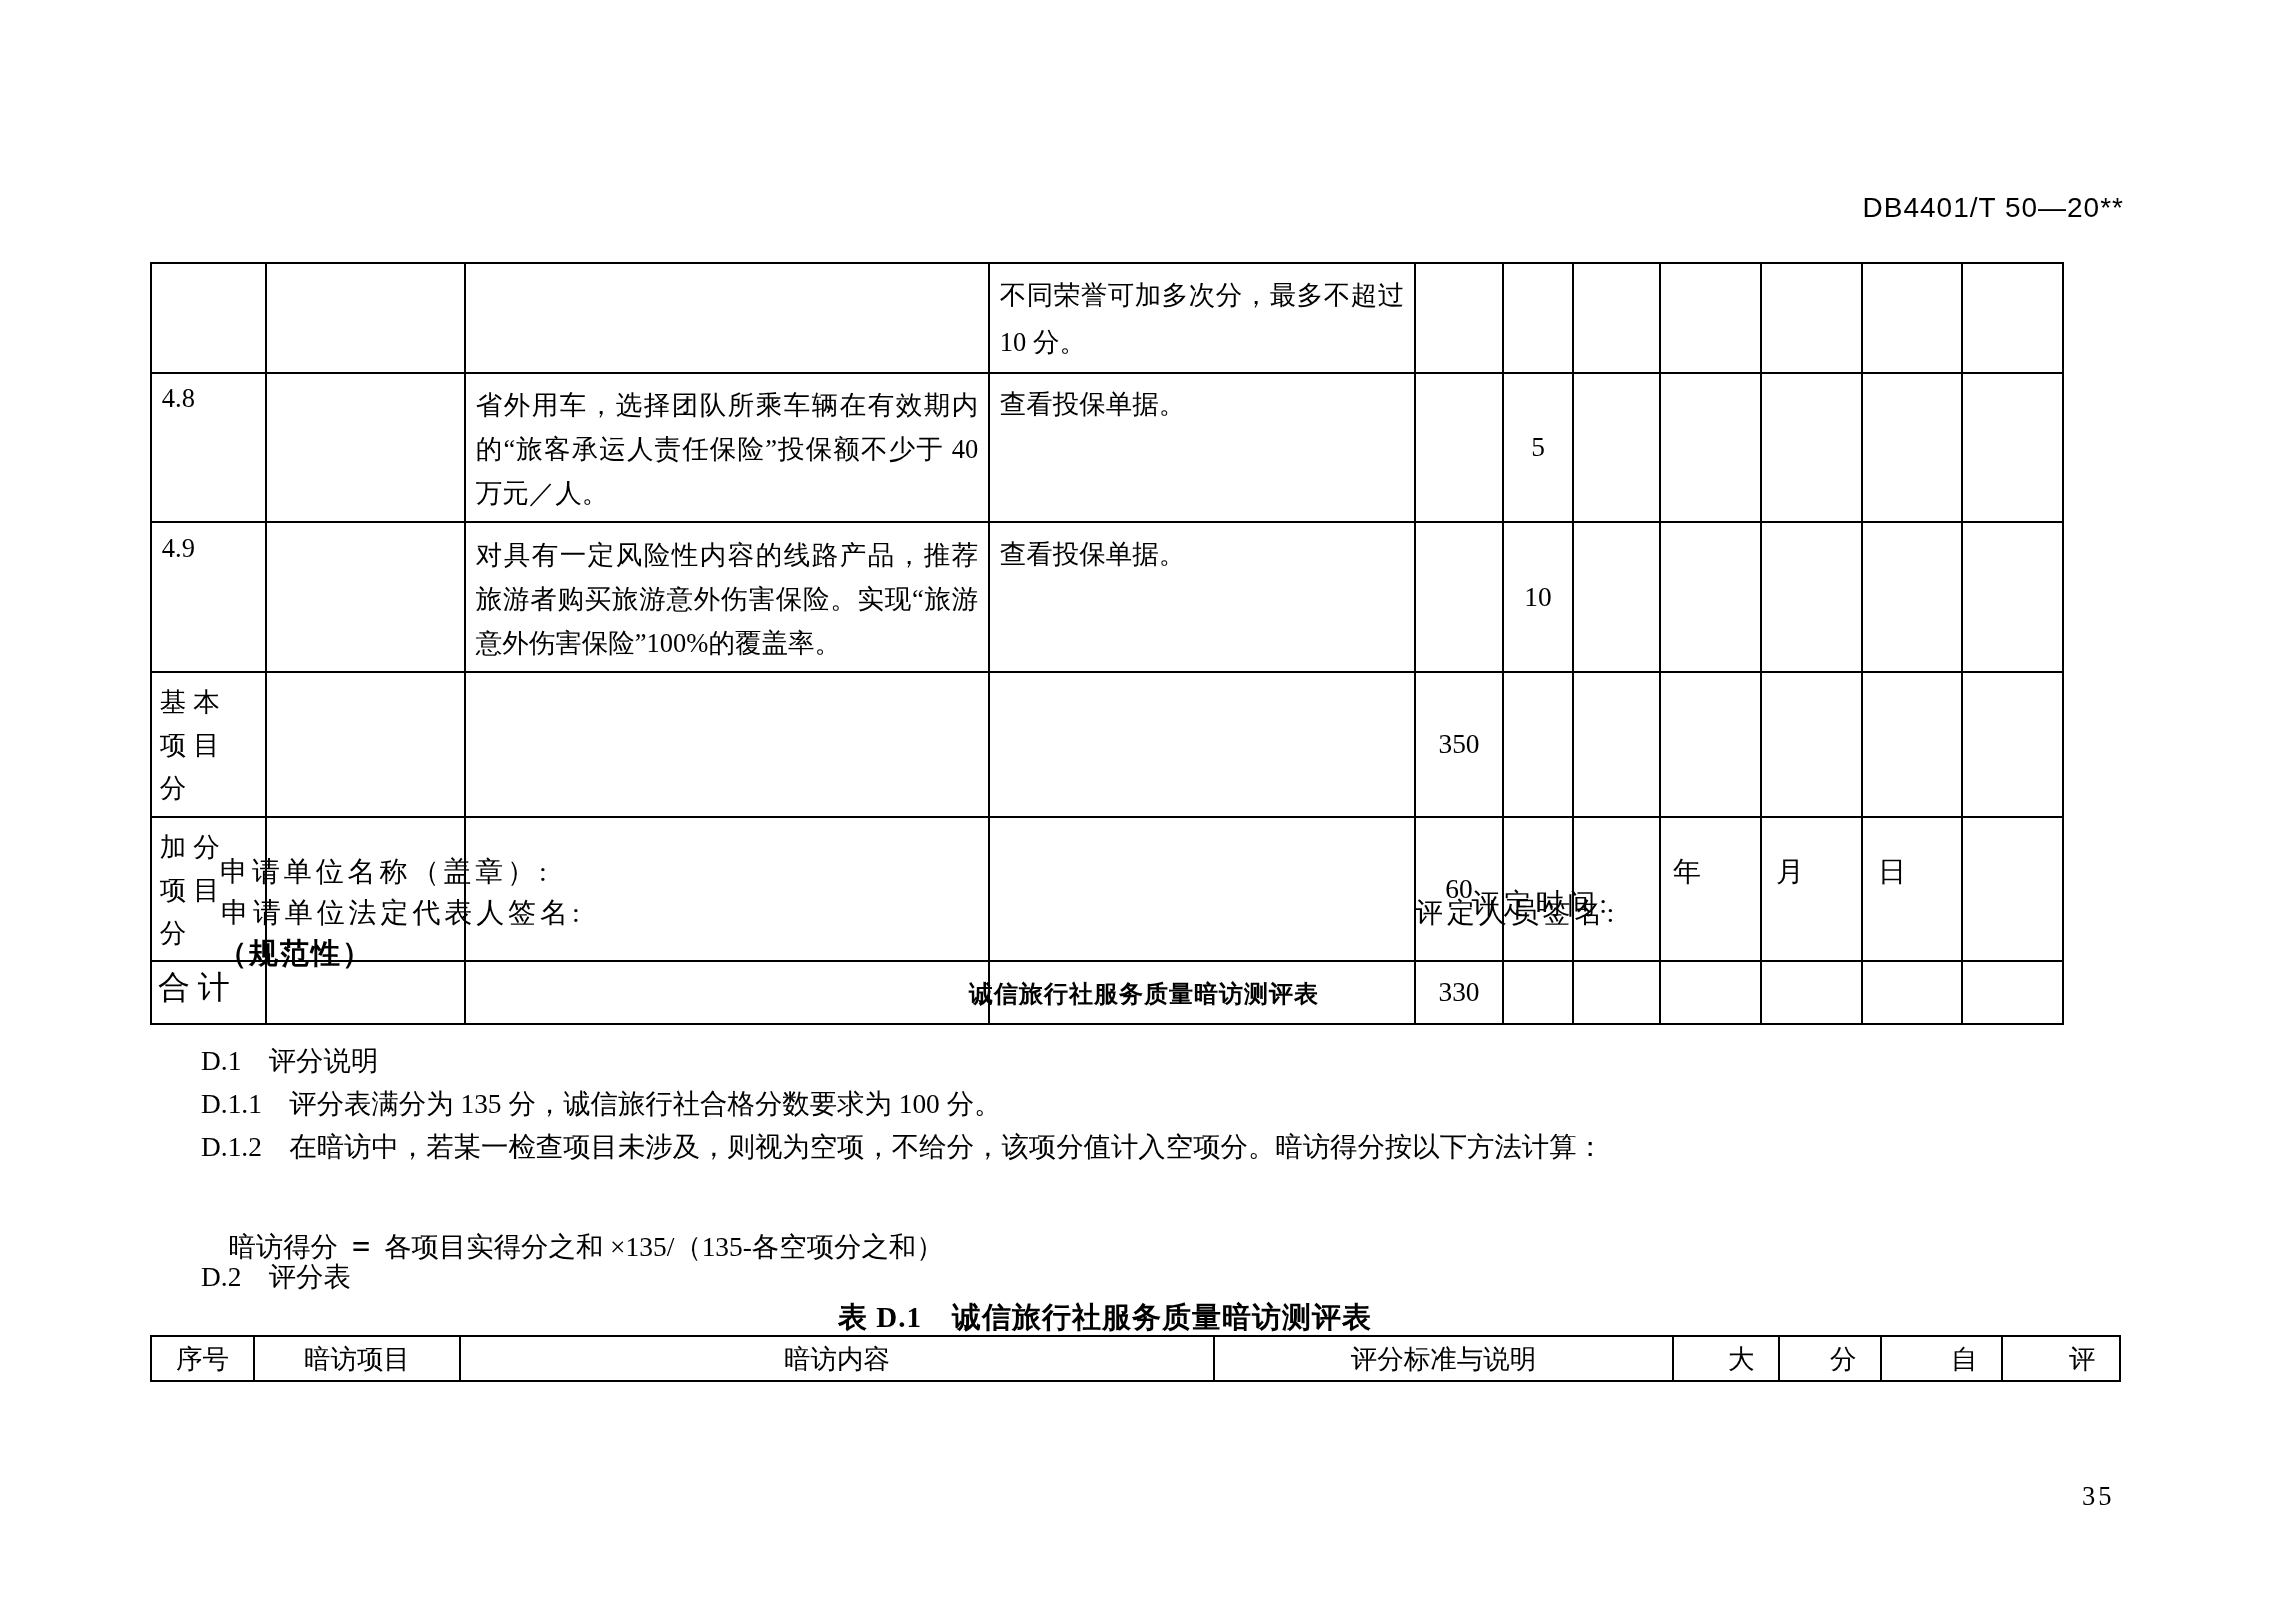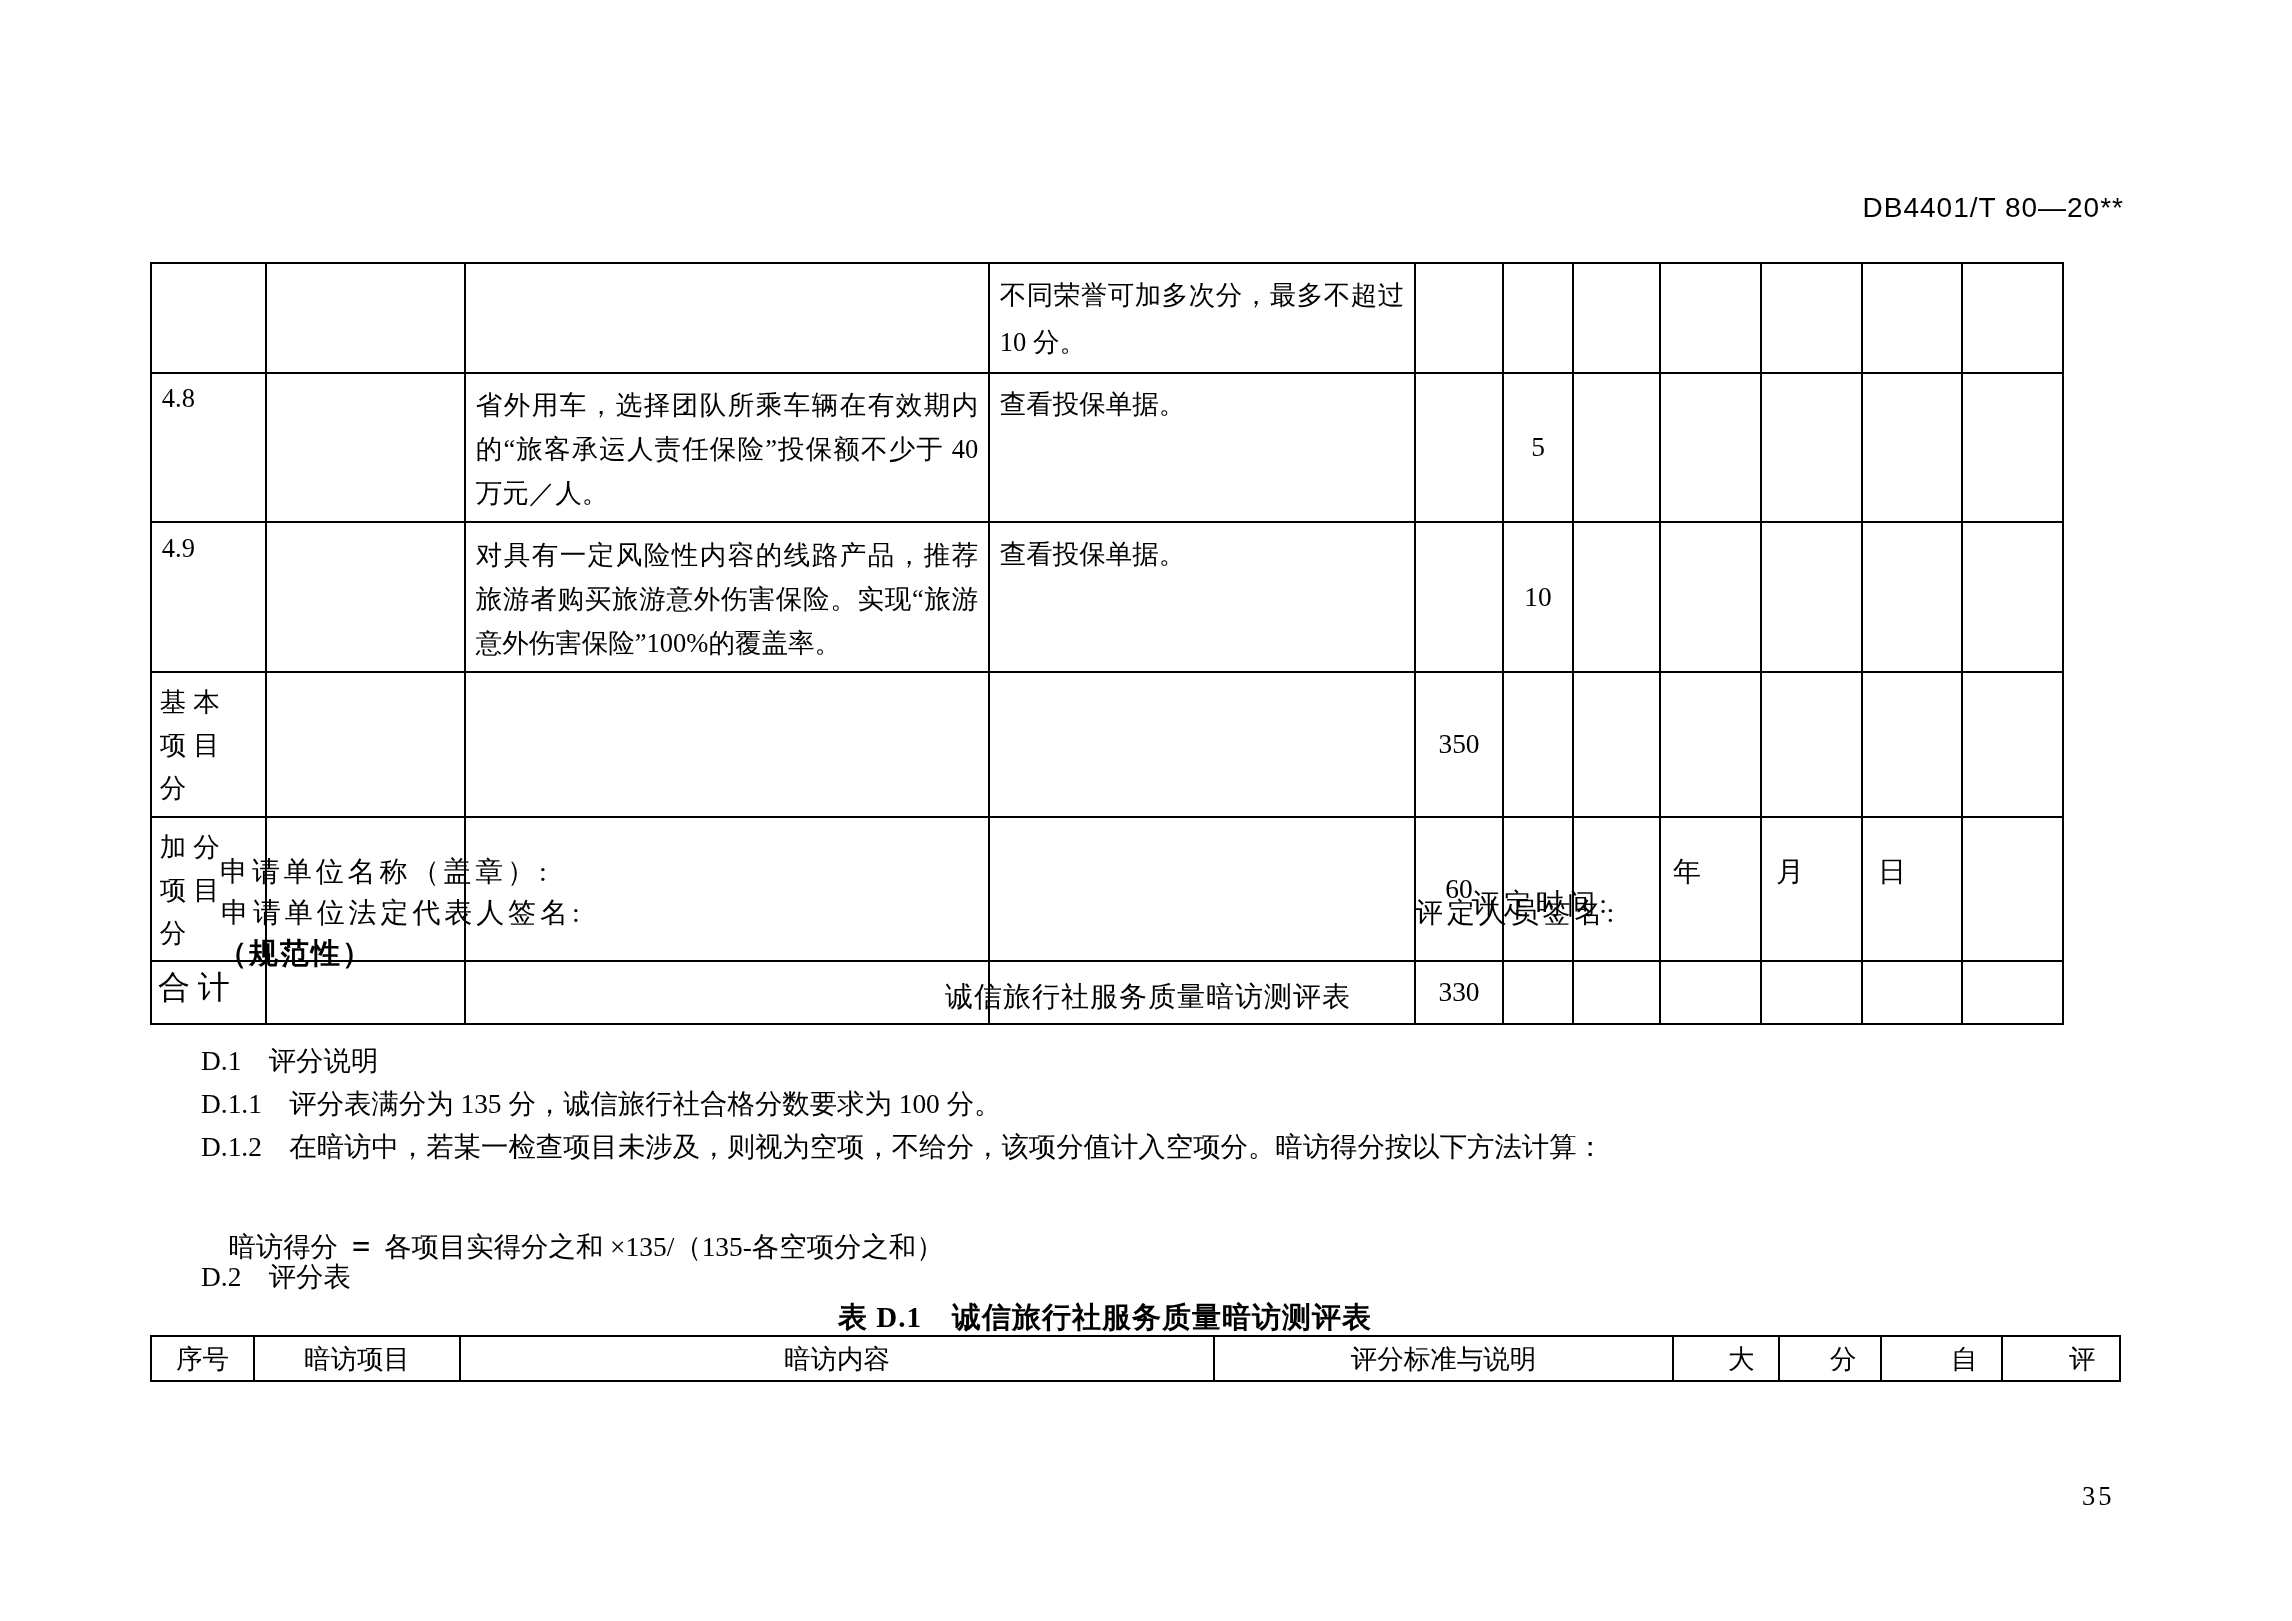--- a/index.html
+++ b/index.html
@@ -23,40 +23,40 @@
   td.sum-cell{text-align:center;vertical-align:middle;font-size:27.4px;padding:0;}
   
   .sig{font-size:28px;letter-spacing:3.9px;}
   .sig-left-1{left:220px;top:853px;}
   .sig-left-2{left:221px;top:894px;}
   .normative{left:218px;top:934px;font-weight:bold;font-size:29px;letter-spacing:2px;}
   .eval-time{left:1428px;top:853px;}
   .eval-time .date-part{position:absolute;top:0;}
   .eval-sign{left:1415px;top:894px;}
   
-  .appendix-title{left:945px;top:978px;font-weight:normal;font-size:28px;letter-spacing:1px;}
+  .appendix-title{left:969px;top:978px;font-weight:bold;font-size:24px;letter-spacing:1px;}
   .clause{left:201px;font-size:27.4px;}
   .d1{top:1043px;} .d11{top:1086px;} .d12{top:1129px;}
   .formula{left:201px;top:1198px;font-size:27.4px;}
   .formula .eq{font-weight:bold;font-size:33px;margin:0 13.7px;vertical-align:-2px;}
   .d2{top:1259px;}
   .table-caption{left:838px;top:1298px;font-weight:bold;font-size:29px;letter-spacing:1px;}
   
   .d1-table{position:absolute;left:150px;top:1335px;}
   .d1-table td{border:2px solid #000;border-top-width:2.9px;height:41px;font-size:26.5px;
                text-align:center;vertical-align:middle;padding:1px;}
   .d1-table td.c-right{text-align:right;padding-right:23.5px;}
   .page-number{left:2082px;top:1481px;font-size:26.5px;letter-spacing:2.9px;text-align:right;}
 </style>
 </head>
 <body>
 
 <div class="page">
 
-  <div class="abs doc-number">DB4401/T 80—20**</div>
+  <div class="abs doc-number">DB4401/T 50—20**</div>
 
   <table class="score-table">
     <colgroup>
       <col style="width:115px">
         <col style="width:199px">
         <col style="width:524px">
         <col style="width:426px">
       <col style="width:88px">
         <col style="width:70px">
         <col style="width:87px">

